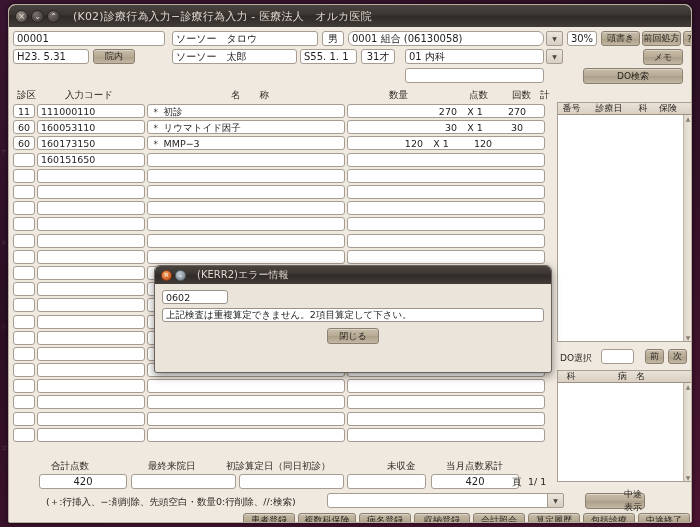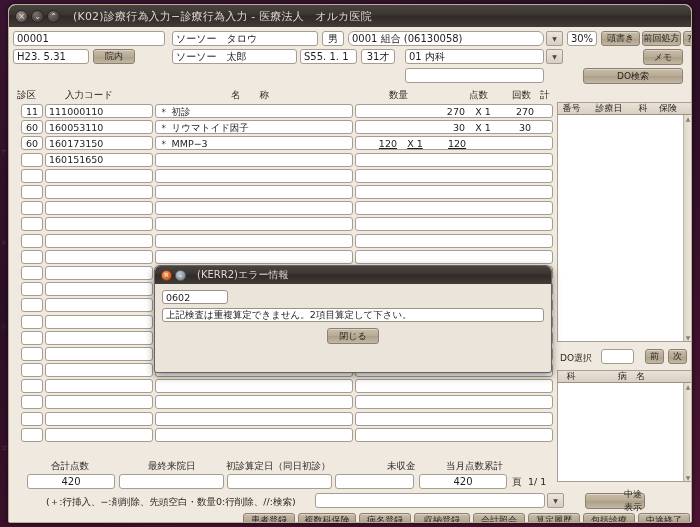--- a/index.html
+++ b/index.html
@@ -84,21 +84,21 @@
 
   
   #hdr{position:absolute;left:0;top:0;width:684px;height:62px;padding-left:8px;}
 
   
   #collabels{position:absolute;left:0;top:62px;width:546px;height:13px;}
   #collabels span{position:absolute;font-size:9.5px;color:#2c2722;}
 
   
   #grid{position:absolute;left:4px;top:76px;width:540px;}
-  .grow{display:flex;height:16.2px;align-items:center;margin-left:8px;}
+  .grow{display:flex;height:16.2px;align-items:center;}
   .c-ku{width:22px;margin-right:2px;}
   .c-code{width:108px;margin-right:2px;}
   .c-name{width:198px;margin-right:2px;}
   .c-qty{width:198px;}
   .grow .fld{height:14px;font-size:9.5px;}
 
   
   #rpanel{position:absolute;left:548px;top:0;width:136px;height:455px;}
   .tblhdr{
     height:13px;display:flex;align-items:center;
@@ -114,21 +114,21 @@
     position:absolute;right:0;top:0;width:9px;bottom:0;
     background:linear-gradient(90deg,#ded6ca,#efe9df);
     border-left:1px solid #bdb3a6;
     display:flex;flex-direction:column;justify-content:space-between;align-items:center;
     font-size:6px;color:#8b8073;
   }
 
   
   #footer{position:absolute;left:0;top:430px;width:684px;bottom:0;}
   #footer .lbl{position:absolute;}
-  #footer .fld{position:absolute;}
+  #footer .fld{position:absolute;margin-left:12px;}
 
   .btnrow{position:absolute;display:flex;}
   .btnrow .btn{height:15px;margin-right:3px;}
 
   
   #dialog{
     position:absolute;left:145px;top:238px;width:398px;height:108px;
     background:#eae4da;border:1px solid #6b625b;
     border-radius:6px 6px 3px 3px;
     box-shadow:0 3px 9px rgba(0,0,0,.45);
@@ -239,21 +239,21 @@
           <div class="fld c-qty" style="justify-content: flex-end; gap: 0px;">
             <span style="display: inline-block; width: 38px; text-align: right;">30</span>
             <span style="display: inline-block; width: 36px; text-align: center;">X 1</span>
             <span style="display: inline-block; width: 48px; text-align: center;">30</span>
           </div>
         </div>
         <div class="grow">
           <div class="fld c-ku center">60</div>
           <div class="fld c-code">160173150</div>
           <div class="fld c-name">＊ MMP−3</div>
-          <div class="fld c-qty" style="justify-content: flex-start; gap: 0px; text-decoration: underline;">
+          <div class="fld c-qty" style="justify-content: center; gap: 0px;">
             <span style="display: inline-block; width: 38px; text-align: right;">120</span>
             <span style="display: inline-block; width: 36px; text-align: center;">X 1</span>
             <span style="display: inline-block; width: 48px; text-align: center;">120</span>
           </div>
         </div>
         <div class="grow">
           <div class="fld c-ku center"></div>
           <div class="fld c-code">160151650</div>
           <div class="fld c-name"></div>
           <div class="fld c-qty" style="justify-content: flex-end; gap: 0px;">

